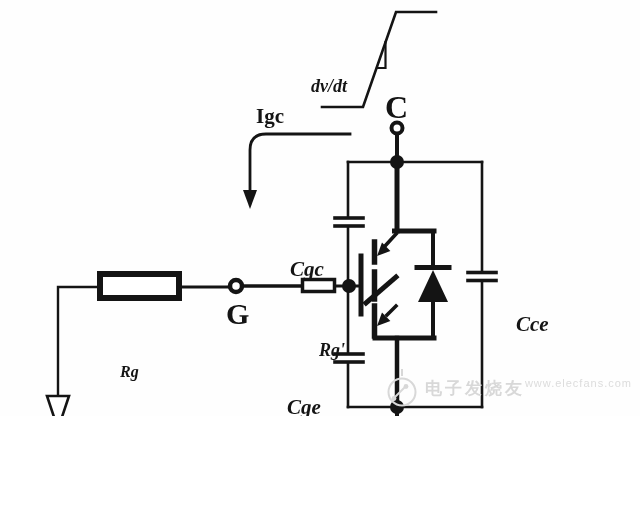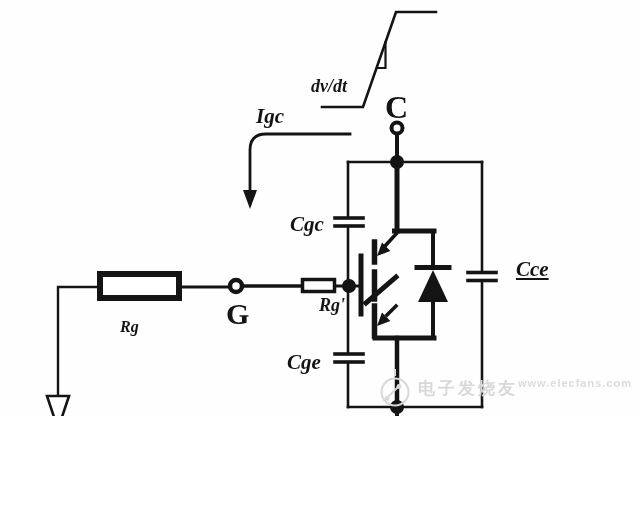--- a/index.html
+++ b/index.html
@@ -2,31 +2,31 @@
 <html><head>
 <meta charset="utf-8">
 <style>
   html,body{margin:0;padding:0;background:#ffffff;}
   #stage{
     position:relative;width:640px;height:416px;background:#fefefe;overflow:hidden;
     font-family:"Liberation Serif", serif;
   }
   #circuit-svg{position:absolute;left:0;top:0;}
   .lbl{position:absolute;color:#141414;white-space:nowrap;line-height:1;}
-  .comp{font-style:italic;font-weight:bold;font-size:21px;}
+  .comp{font-style:italic;font-weight:bold;font-size:21px;margin-top:45px;}
   .term{font-weight:bold;font-size:30px;}
   .dvdt{font-style:italic;font-weight:bold;font-size:18px;}
-  .igc{font-style:italic;font-weight:bold;font-size:21px;}
+  .igc{font-weight:bold;font-size:21px;}
   #watermark{
     position:absolute;right:8px;bottom:6px;display:flex;align-items:center;gap:6px;
     color:#d8d8d8;user-select:none;
   }
   #wm-text{display:flex;flex-direction:row;align-items:flex-start;}
   #wm-name{font-family:"Liberation Sans", sans-serif;font-size:17px;font-weight:bold;letter-spacing:3px;color:#d8d8d8;}
-  #wm-url{font-family:"Liberation Sans", sans-serif;font-size:11px;font-weight:bold;color:#dcdcdc;letter-spacing:1px;}
+  #wm-url{font-family:"Liberation Sans", sans-serif;font-size:11px;font-weight:normal;color:#dcdcdc;letter-spacing:1px;}
 </style>
 </head>
 <body>
 
 <div id="stage">
 
   <svg id="circuit-svg" width="640" height="508" viewBox="0 0 640 508">
     <g stroke="#141414" fill="none" stroke-linecap="square" stroke-linejoin="miter">
 
       <g>
@@ -121,21 +121,21 @@
 
   <div class="lbl dvdt" style="left:311px;top:77px;">dv/dt</div>
   <div class="lbl igc" style="left:256px;top:106px;">Igc</div>
   <div class="lbl term" style="left:385px;top:91px;font-size:32px;">C</div>
   <div class="lbl term" style="left:226px;top:299px;">G</div>
   <div class="lbl term" style="left:386px;top:474px;">E</div>
   <div class="lbl comp" style="left:120px;top:319px;font-size:16px;">Rg</div>
   <div class="lbl comp" style="left:319px;top:296px;font-size:18px;">Rg'</div>
   <div class="lbl comp" style="left:290px;top:214px;">Cgc</div>
   <div class="lbl comp" style="left:287px;top:352px;text-align:right;">Cge</div>
-  <div class="lbl comp" style="left:516px;top:259px;text-decoration:underline;">Cce</div>
+  <div class="lbl comp" style="left:516px;top:269px;">Cce</div>
 
   <div id="watermark">
     <svg width="34" height="44" viewBox="0 0 34 44">
       <g stroke="#d8d8d8" fill="none" stroke-width="2">
         <path d="M17 3 V10"></path>
         <circle cx="17" cy="26" r="13.5"></circle>
         <path d="M10 31 L20 21"></path>
         <circle cx="9" cy="32.5" r="2.4" fill="#d8d8d8" stroke="none"></circle>
         <circle cx="21" cy="20.5" r="2.4" fill="#d8d8d8" stroke="none"></circle>
       </g>

